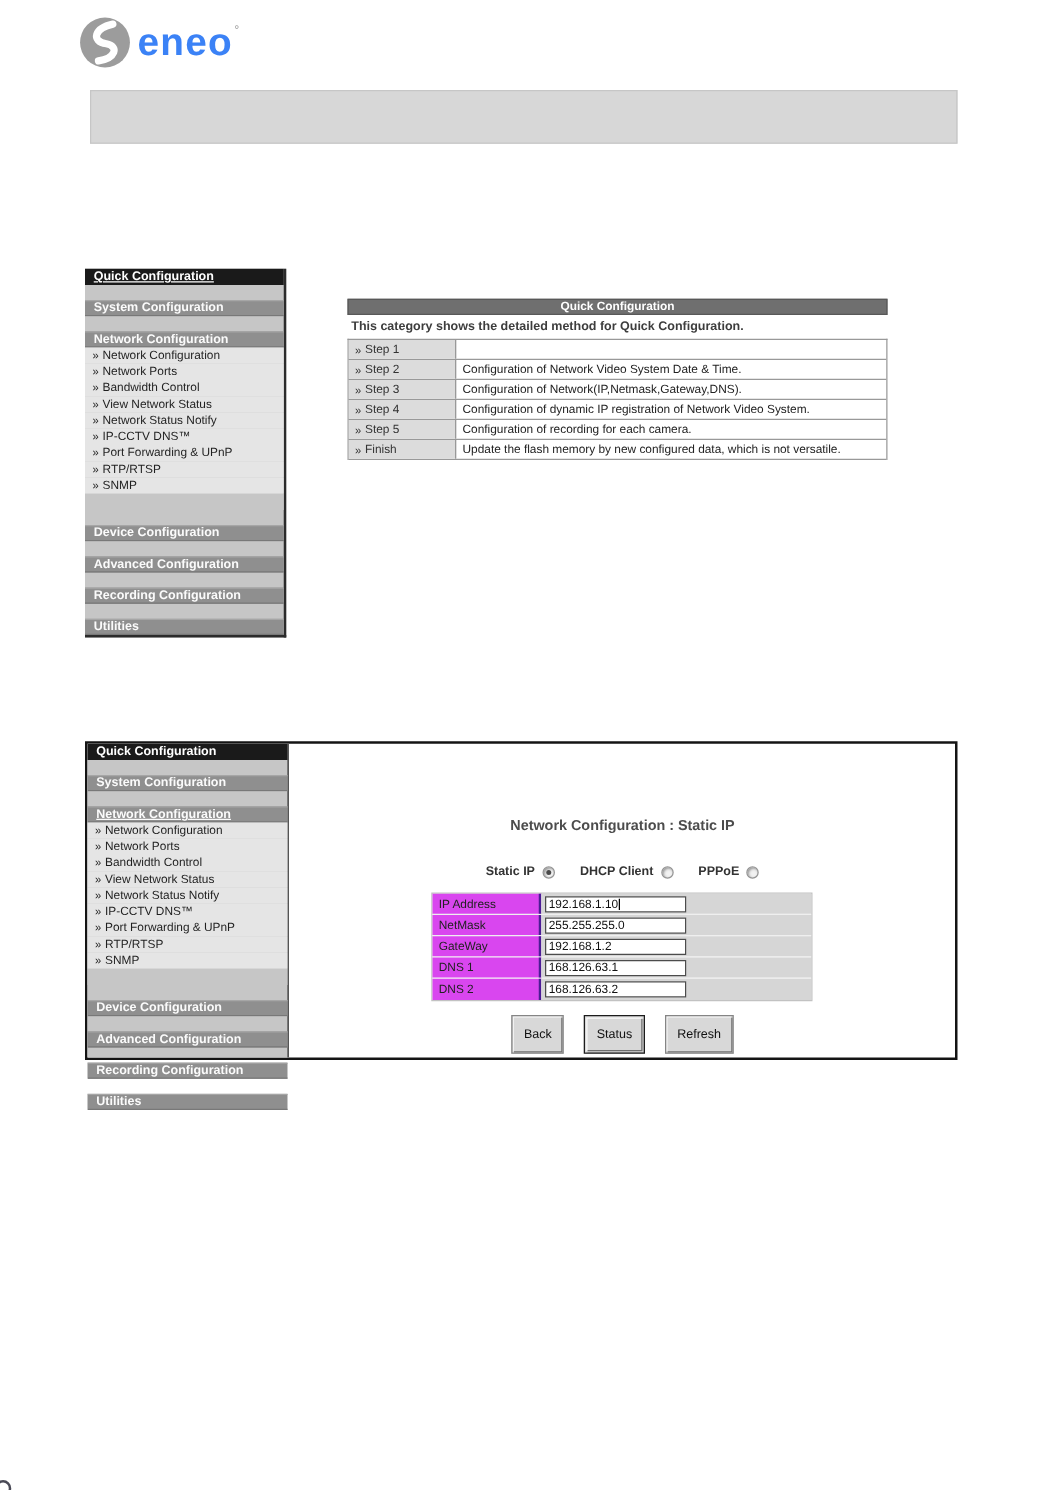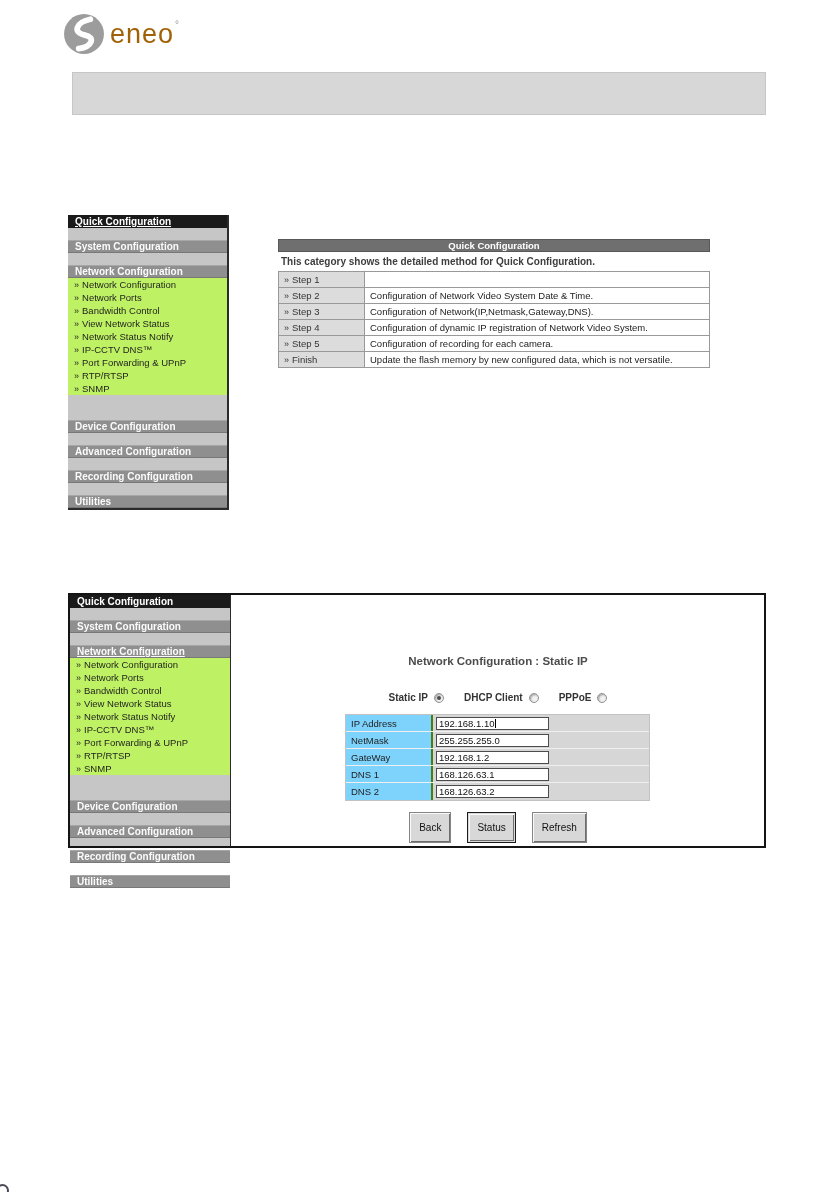--- a/index.html
+++ b/index.html
@@ -3,34 +3,34 @@
 <meta charset="utf-8">
 <style>
   * { margin:0; padding:0; box-sizing:border-box; }
   html,body { background:#fff; }
   body { font-family:"Liberation Sans", sans-serif; }
   .page { position:relative; width:840px; height:1192px; background:#ffffff; overflow:hidden; }
 
   
   .logo { position:absolute; left:63px; top:13px; display:flex; align-items:center; }
   .logo-icon { width:42px; height:42px; }
-  .logo-text { font-size:27px; font-weight:normal; color:#a16207; letter-spacing:1px; margin-left:5px; }
+  .logo-text { font-size:31px; font-weight:bold; color:#3b82f6; letter-spacing:1px; margin-left:5px; }
   .logo-tm { font-size:10px; color:#9c9c9c; align-self:flex-start; margin-top:6px; margin-left:1px; }
 
   
   .banner { position:absolute; left:72px; top:72px; width:694px; height:43px; background:#d7d7d7; border:1px solid #c6c6c6; }
 
   
   .sidebar { width:161px; background:#c6c6c6; }
   .sb1 { position:absolute; left:68px; top:215px; border-right:2px solid #2b2b2b; border-bottom:2px solid #2b2b2b; }
   .srow { height:13px; line-height:13px; white-space:nowrap; overflow:hidden; }
   .srow.header-dark { background:#1a1a1a; color:#ffffff; font-weight:bold; font-size:10px; padding-left:4px; }
   .srow.header { background:#8f8f8f; color:#fbfbfb; font-weight:bold; font-size:10px; padding-left:4px;
                  box-shadow: inset 0 1px 0 #a6a6a6, inset 0 -1px 0 #787878; margin-top: 12px; }
-  .srow.sub { background:#bef264; color:#1f1f1f; font-size:9.5px; padding-left:6px; }
+  .srow.sub { background:#e5e5e5; color:#1f1f1f; font-size:9.5px; padding-left:6px; }
   .srow.gap { background:#c6c6c6; }
   .srow.active .slabel { text-decoration:underline; }
   .prefix { margin-right:3px; font-size:9px; }
 
   
   .panel-title { position:absolute; left:278px; top:239px; width:432px; height:13px; background:#6f6f6f;
                  border:1px solid #585858; color:#ffffff; font-weight:bold; font-size:9.5px; text-align:center; line-height:12px; }
   .intro { position:absolute; left:281px; top:256px; font-size:10px; font-weight:bold; color:#3d3d3d; }
   .steps { position:absolute; left:278px; top:271px; width:432px; background:#fff; border:1px solid #999; border-bottom:none; }
   .trow { display:flex; height:16px; border-bottom:1px solid #999; font-size:9.5px; }
@@ -45,21 +45,21 @@
   .radio-row { position:absolute; top:97px; width:100%; display:flex; justify-content:center; gap:20px; }
   .radio-item { display:flex; align-items:center; gap:6px; font-size:10px; font-weight:bold; color:#333; }
   .radio { width:10px; height:10px; border-radius:50%; background:#f2f2f2; border:1px solid #949494;
            box-shadow: inset 1px 1px 2px #9b9b9b; position:relative; }
   .radio-item.selected .radio::after { content:''; position:absolute; left:2.5px; top:2.5px; width:4px; height:4px;
            border-radius:50%; background:#4a4a4a; }
 
   .form2 { position:absolute; left:113px; top:119px; width:305px; border:1px solid #c2c2c2; }
   .frow { display:flex; height:17px; border-bottom:1px solid #efefef; }
   .frow:last-child { border-bottom:none; }
-  .flabel { width:87px; background:#7dd3fc; border-right:2px solid #4d7c0f; font-size:9.5px; color:#222;
+  .flabel { width:87px; background:#d946ef; border-right:2px solid #4c1d95; font-size:9.5px; color:#222;
             padding-left:5px; display:flex; align-items:center; }
   .fvalue { flex:1; background:#d6d6d6; display:flex; align-items:center; padding-left:3px; }
   .finput { display:inline-flex; align-items:center; background:#fff; border:1px solid #4c4c4c; height:13px;
             width:113px; font-size:9.5px; color:#111; padding:0 2px; white-space:nowrap; overflow:hidden; }
   .caret { display:none; width:1px; height:9px; background:#000; margin-left:1px; }
   .frow.focused .caret { display:inline-block; }
 
   .buttons2 { position:absolute; top:217px; width:100%; display:flex; justify-content:center; gap:16px; }
   .btn { font-family:"Liberation Sans", sans-serif; font-size:10px; height:31px; padding:0 9px; color:#111;
          background:#d8d8d8; border:1px solid #858585;

